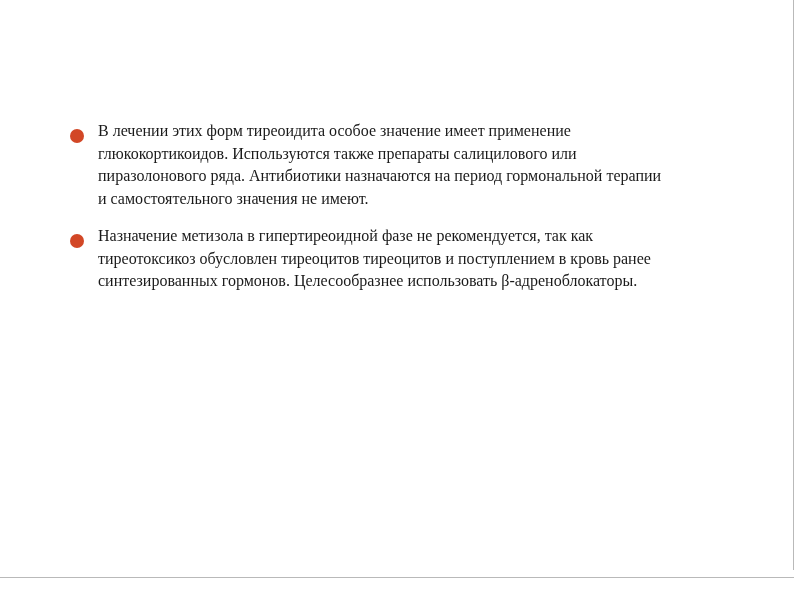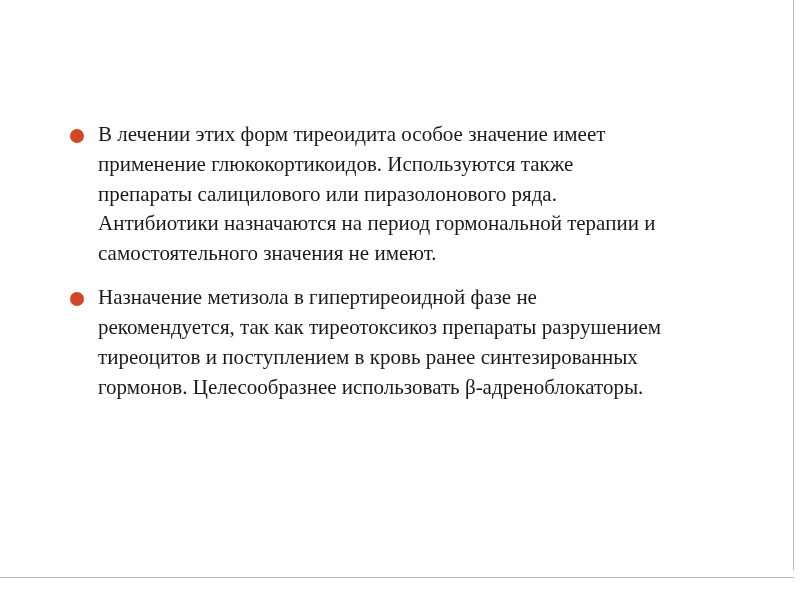--- a/index.html
+++ b/index.html
@@ -52,21 +52,21 @@
     flex: 0 0 auto;
     width: 14px;
     height: 14px;
     border-radius: 50%;
     background: #d24726;
     margin-top: 9px;
     margin-right: 14px;
   }
   .bullet-text {
     flex: 1 1 auto;
-    font-size: 21px;
+    font-size: 16px;
     line-height: 1.42;
     color: #1a1a1a;
     text-align: left;
     font-family: "Liberation Serif", serif;
   }
 </style>
 </head>
 <body>
 
 <div class="slide">
@@ -76,17 +76,17 @@
 
   <div class="content">
 
     <div class="bullet-item">
       <span class="bullet-marker"></span>
       <span class="bullet-text">В лечении этих форм тиреоидита особое значение имеет применение глюкокортикоидов. Используются также препараты салицилового или пиразолонового ряда. Антибиотики назначаются на период гормональной терапии и самостоятельного значения не имеют.</span>
     </div>
 
     <div class="bullet-item">
       <span class="bullet-marker"></span>
-      <span class="bullet-text">Назначение метизола в гипертиреоидной фазе не рекомендуется, так как тиреотоксикоз препараты разрушением тиреоцитов и поступлением в кровь ранее синтезированных гормонов. Целесообразнее использовать β-адреноблокаторы.</span>
+      <span class="bullet-text">Назначение метизола в гипертиреоидной фазе не рекомендуется, так как тиреотоксикоз обусловлен тиреоцитов тиреоцитов и поступлением в кровь ранее синтезированных гормонов. Целесообразнее использовать β-адреноблокаторы.</span>
     </div>
 
   </div>
 </div>
 
 </body></html>

